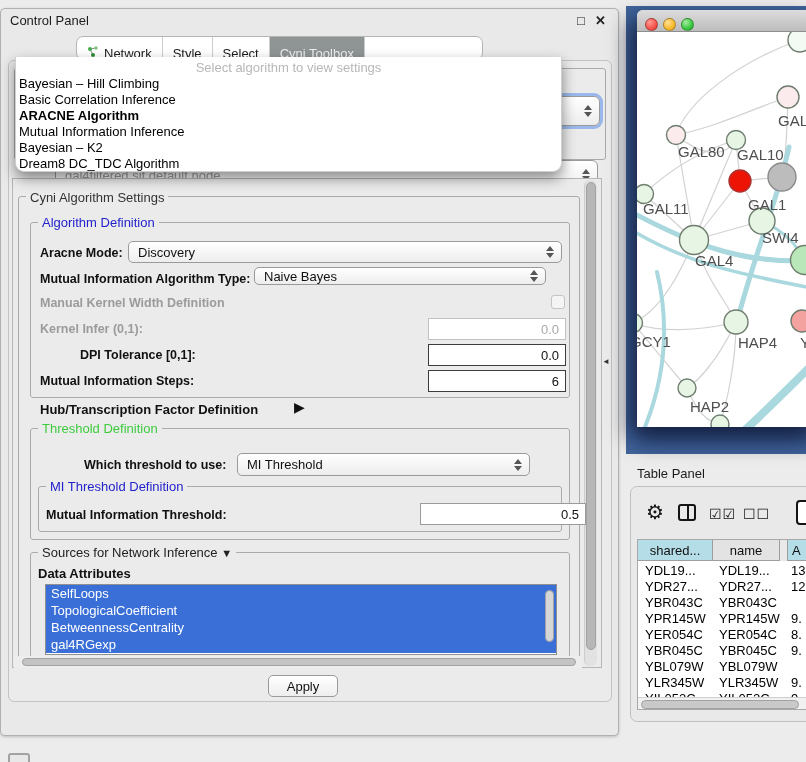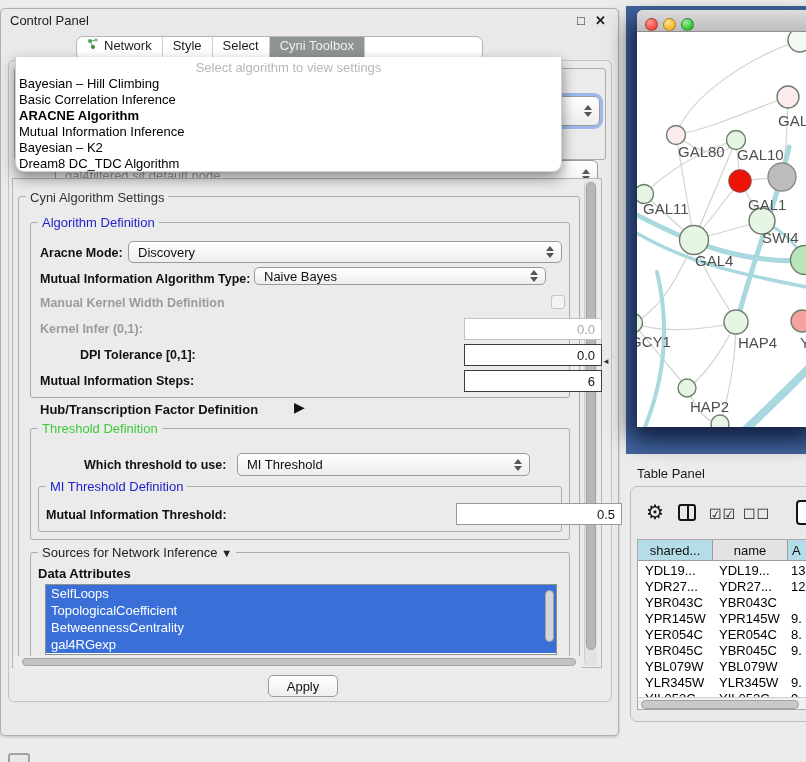--- a/index.html
+++ b/index.html
@@ -9,42 +9,42 @@
 
   
   .cp-window { left:0; top:8px; width:619px; height:728px; background:#e9e9e9;
     border:1px solid #b0b0b0; border-radius:5px; box-shadow:0 1px 3px rgba(0,0,0,.2); }
   .cp-title { left:10px; top:13px; font-size:13px; color:#1c1c1c; }
   .win-ic { font-size:13px; color:#222; font-weight:bold; cursor:default; }
 
   
   .seg-bar { display:flex; background:#fff; border:1px solid #b5b5b5; border-radius:7px;
     overflow:hidden; height:24px; }
-  .seg { display:flex; align-items:flex-end; justify-content:center; font-size:13px; color:#1d1d1d;
+  .seg { display:flex; align-items:center; justify-content:center; font-size:13px; color:#1d1d1d;
     border-right:1px solid #cdcdcd; padding:16px 10px; white-space:nowrap; }
   .seg:last-child { border-right:none;margin-top:36px; }
   .seg.sel { background:#8f9494; color:#efefef; }
 
   
   .content-panel { left:8px; top:60px; width:604px; height:642px; background:#ebebeb;
     border:1px solid #c3c3c3; border-radius:6px; }
 
   .groupbox { border:1px solid #ababab; border-radius:3px; background:transparent; }
   .legend { position:absolute; font-size:13px; background:#ebebeb; padding:0 4px; white-space:nowrap; }
 
   .combo { background:linear-gradient(#ffffff,#ededed); border:1px solid #9a9a9a; border-radius:5px;
     font-size:13px; color:#111; display:flex; align-items:center; padding:0 24px 0 9px; }
   .spinner { position:absolute; right:7px; top:50%; transform:translateY(-50%); width:8px; height:12px; }
   .spinner:before, .spinner:after { content:""; position:absolute; left:0; border-left:4px solid transparent;
     border-right:4px solid transparent; }
   .spinner:before { top:0; border-bottom:5px solid #555; }
   .spinner:after { bottom:0; border-top:5px solid #555; }
 
   .field { background:#fff; border:1px solid #9b9b9b; font-size:13px; color:#111;
-    display:flex; align-items:center; justify-content:flex-end; padding:0 6px;margin-left:36px; }
+    display:flex; align-items:center; justify-content:flex-end; padding:0 6px; }
   .field.disabled { border-color:#c2c2c2; color:#a9a9a9; }
   .field.strong { border-color:#3c3c3c; }
 
   .lbl { font-size:12.5px; font-weight:bold; color:#111; white-space:nowrap; }
   .lbl.disabled { color:#9b9b9b; }
 
   .scroll-v-track { background:#e2e2e2; border-left:1px solid #cdcdcd; border-radius:6px; }
   .scroll-thumb { background:#b7b7b7; border-radius:5px; border:1px solid #a2a2a2; }
   .scroll-h-track { background:#ededed; }
 
@@ -311,21 +311,21 @@
   </div>
   <span class="abs icon-dark" style="left:709px; top:506px; font-size:14px; letter-spacing:1px;">☑☑</span>
   <span class="abs icon-dark" style="left:743px; top:506px; font-size:14px; letter-spacing:1px;">☐☐</span>
   <div class="abs" style="left:796px; top:500px; width:18px; height:25px; border:2.5px solid #141414; border-radius:4px; background:#fff;"></div>
 
   <div class="abs" style="left:637px; top:561px; width:172px; height:136px; background:#fff;"></div>
 
   <div class="th" style="left:637px; width:76px; background:#b5dde7;">
       <span>shared...</span>
     </div>
-  <div class="th" style="left:712px; width:76px; background:#e3e3e3;">
+  <div class="th" style="left:712px; width:68px; background:#e3e3e3;">
       <span>name</span>
     </div>
   <div class="th" style="left:787px; width:24px; background:#b5dde7; justify-content:flex-start; padding-left:4px;">
       <span>A</span>
     </div>
 
   <div class="cell" style="left:645px; top:563px;">YDL19...</div>
   <div class="cell" style="left:719px; top:563px;">YDL19...</div>
   <div class="cell" style="left:791px; top:563px;">13</div>
 

